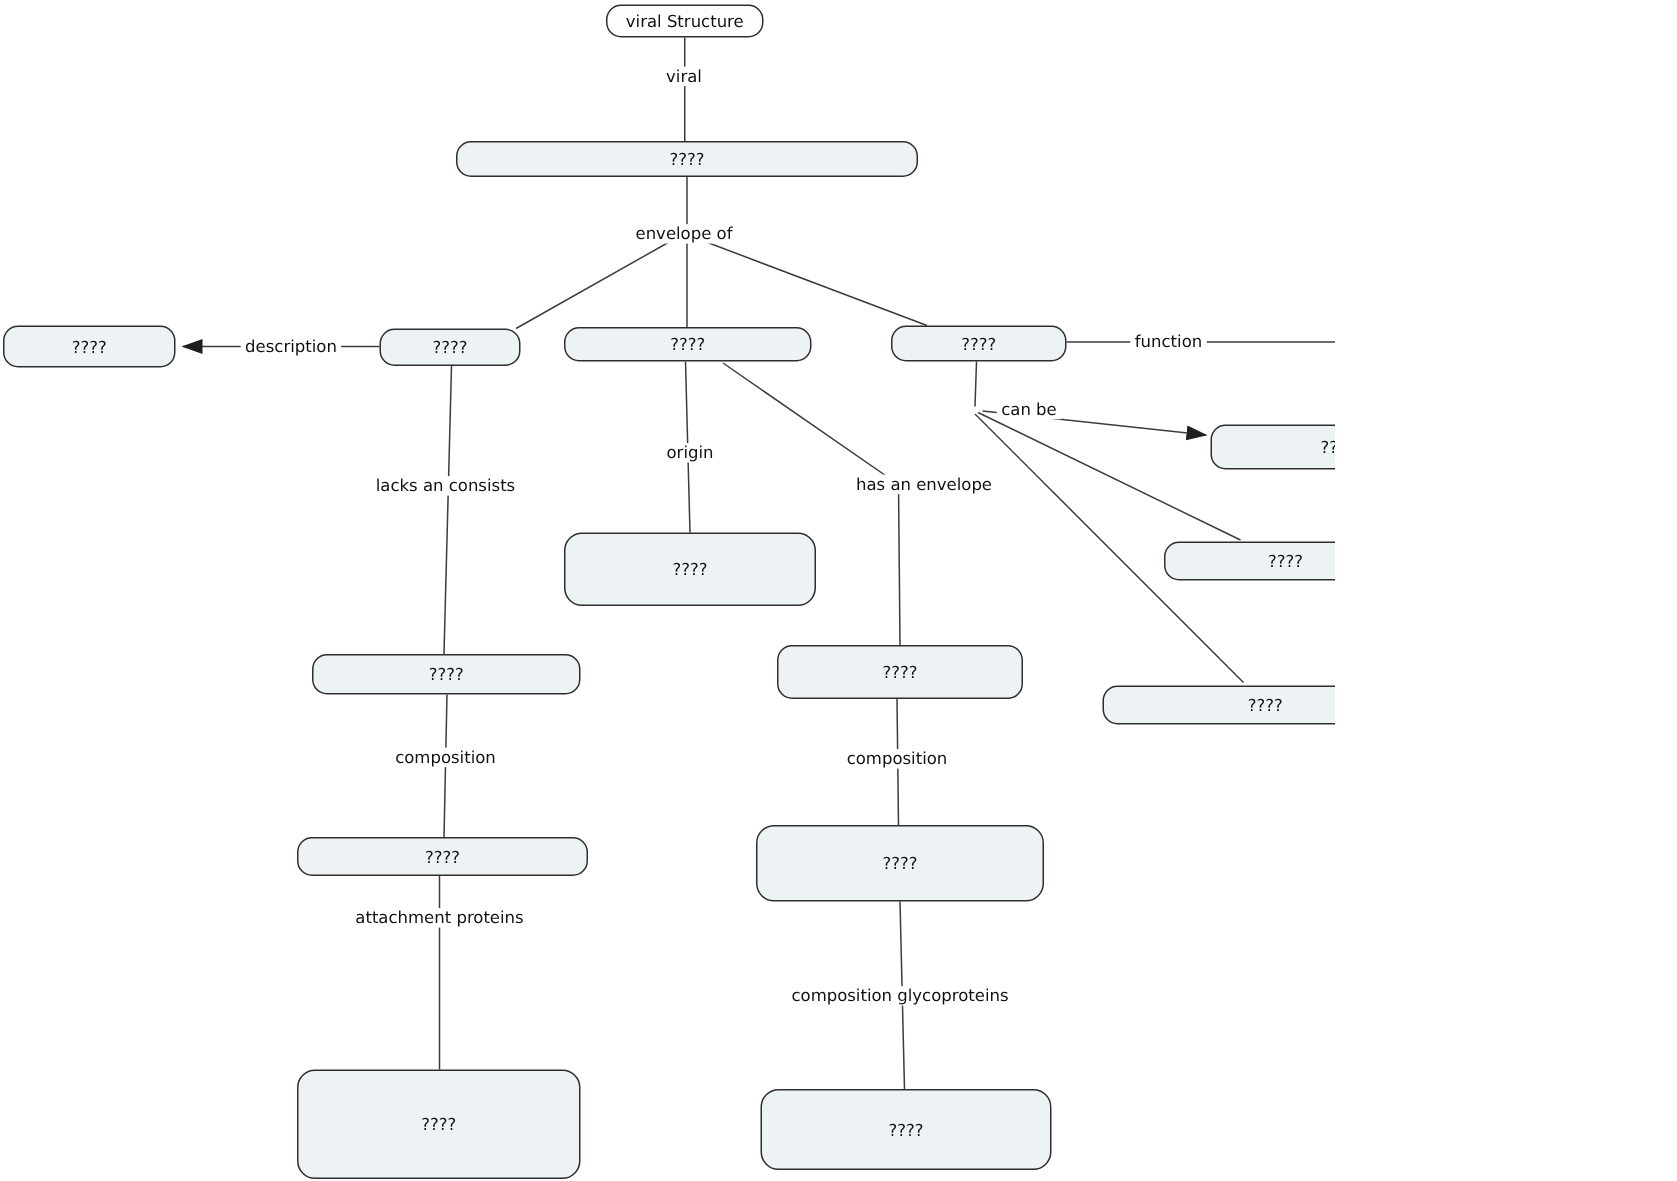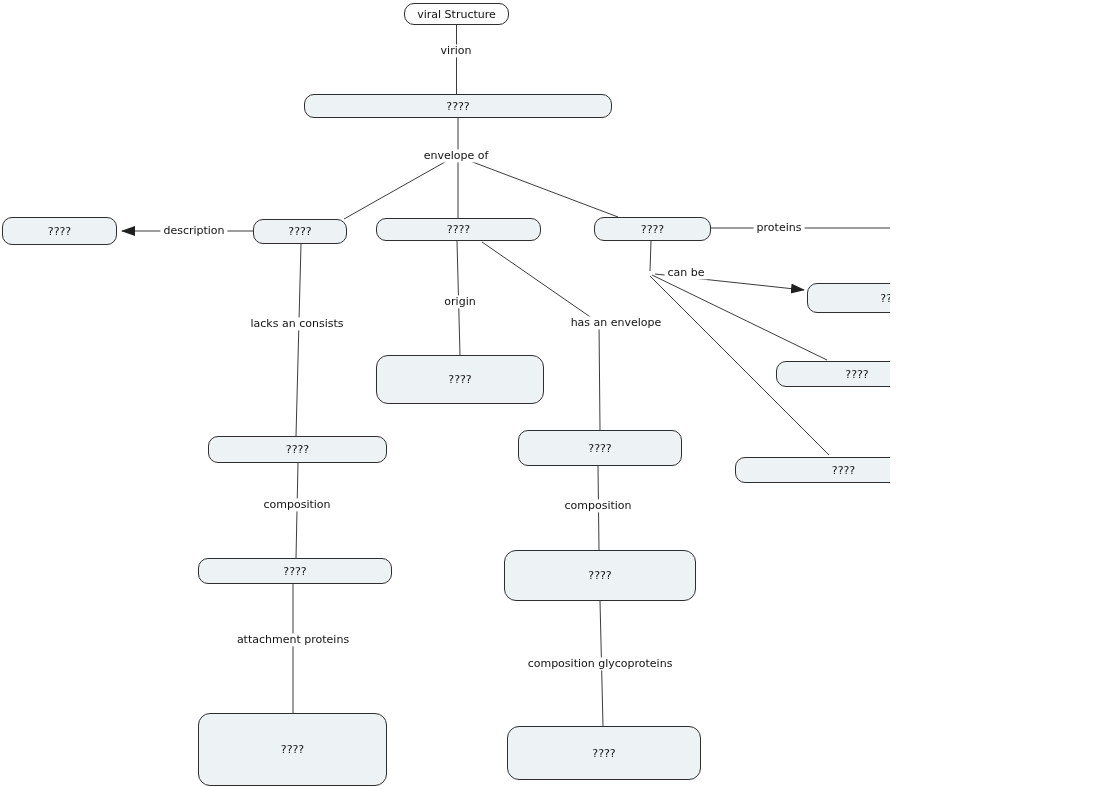--- a/index.html
+++ b/index.html
@@ -118,37 +118,37 @@
   <div class="concept" style="left:198px; top:558px; width:194px; height:26px;">????</div>
 
   <div class="concept tall" style="left:198px; top:713px; width:189px; height:73px;">????</div>
 
   <div class="concept" style="left:518px; top:430px; width:164px; height:36px;">????</div>
 
   <div class="concept tall" style="left:504px; top:550px; width:192px; height:51px;">????</div>
 
   <div class="concept tall" style="left:507px; top:726px; width:194px; height:54px;">????</div>
 
-  <div class="link-label" style="left:456px; top:51px;">virion</div>
+  <div class="link-label" style="left:456px; top:51px;">viral</div>
 
   <div class="link-label" style="left:456px; top:156px;">envelope of</div>
 
   <div class="link-label" style="left:194px; top:231px;text-align:center;">description</div>
 
-  <div class="link-label" style="left:779px; top:228px;">proteins</div>
+  <div class="link-label" style="left:779px; top:228px;">function</div>
 
   <div class="link-label" style="left:686px; top:273px;">can be</div>
 
   <div class="link-label" style="left:297px; top:324px;">lacks an consists</div>
 
   <div class="link-label" style="left:460px; top:302px;">origin</div>
 
   <div class="link-label" style="left:616px; top:323px;">has an envelope</div>
 
   <div class="link-label" style="left:297px; top:505px;">composition</div>
 
   <div class="link-label" style="left:598px; top:506px;">composition</div>
 
-  <div class="link-label" style="left:293px; top:640px;">attachment proteins</div>
+  <div class="link-label" style="left:293px; top:612px;">attachment proteins</div>
 
   <div class="link-label" style="left:600px; top:664px;">composition glycoproteins</div>
 
 </div>
 
 </body></html>

